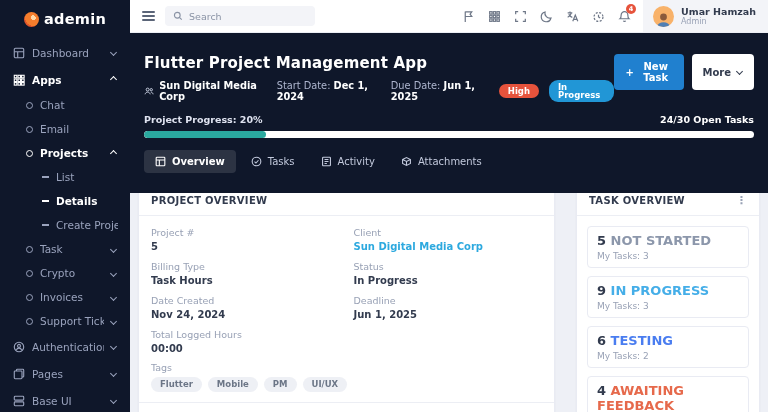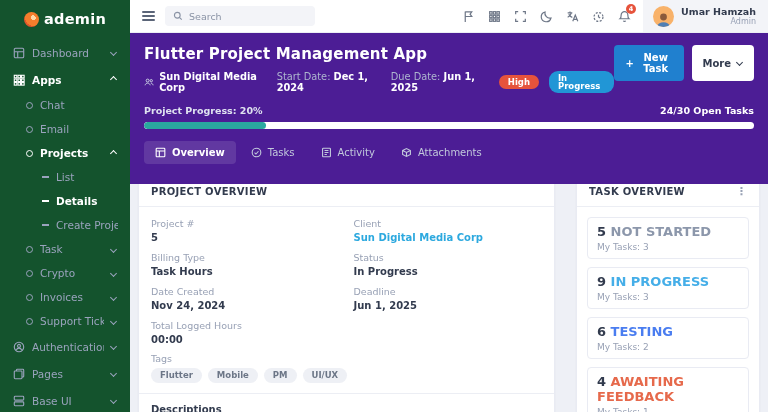--- a/index.html
+++ b/index.html
@@ -1,21 +1,21 @@
 <!DOCTYPE html>
 <html><head>
 <meta charset="utf-8">
 <style>
   * { margin:0; padding:0; box-sizing:border-box; }
   html,body { width:768px; height:412px; overflow:hidden; background:#eef0f6;
     font-family:"DejaVu Sans","Liberation Sans",sans-serif; }
   .app { display:flex; width:768px; height:412px; }
 
   
-  .sidebar { width:130px; min-width:130px; height:412px; background:#14532d; color:#9aa3bd; overflow:hidden; }
+  .sidebar { width:130px; min-width:130px; height:412px; background:#0f172a; color:#9aa3bd; overflow:hidden; }
   .logo-row { display:flex; align-items:center; justify-content:center; gap:5px; padding:11px 0 12px; }
   .logo-mark { width:15px; height:15px; border-radius:50%;
     background:radial-gradient(circle at 62% 38%, #ffd9a8 0 18%, #f57d2c 19% 62%, #e2572b 63% 100%); }
   .logo-text { color:#fff; font-size:14.5px; font-weight:600; letter-spacing:.3px; }
   .nav { font-size:10.5px; }
   .nav-item { display:flex; align-items:center; gap:7px; padding:7px 12px; cursor:pointer; color:#9aa3bd; }
   .nav-item.lvl2 { padding-left:26px; padding-top:6px; padding-bottom:6px; }
   .nav-item.lvl3 { padding-left:42px; padding-top:6px; padding-bottom:6px; }
   .nav-item.active { color:#fff; font-weight:600; }
   .nav-ic { width:13px; height:13px; display:inline-flex; align-items:center; justify-content:center; flex:none; }
@@ -37,29 +37,29 @@
   .search-wrap { display:flex; align-items:center; gap:6px; background:#f3f4f8; border-radius:4px; height:20px; width:150px; padding:0 8px; }
   .search-wrap svg { width:10px; height:10px; stroke:#8a93a5; fill:none; stroke-width:1.6; }
   .search-input { border:0; outline:0; background:transparent; font-size:9.5px; color:#3c4558; width:110px;
     font-family:"DejaVu Sans","Liberation Sans",sans-serif; }
   .search-input::placeholder { color:#8a93a5; }
   .topbar-right { margin-left:auto; display:flex; align-items:center; height:100%; }
   .tb-icon { width:26px; height:26px; display:flex; align-items:center; justify-content:center; position:relative; cursor:pointer; }
   .tb-icon svg { width:13px; height:13px; stroke:#6e7787; fill:none; stroke-width:1.3; }
   .badge-dot { position:absolute; top:1px; right:1px; min-width:10px; height:10px; border-radius:5px; background:#e6533c;
     color:#fff; font-size:6.5px; font-weight:700; display:flex; align-items:center; justify-content:center; padding:0 2px; }
-  .user-block { display:flex; align-items:center; gap:7px; background:#f3f4f8; height:100%; padding:0 12px 0 10px; margin-left:6px; cursor:pointer;text-align:right; }
+  .user-block { display:flex; align-items:center; gap:7px; background:#f3f4f8; height:100%; padding:0 12px 0 10px; margin-left:6px; cursor:pointer; }
   .avatar { width:21px; height:21px; border-radius:50%; overflow:hidden; flex:none;
     background:radial-gradient(circle at 50% 35%, #f8b26a 0 100%); position:relative; }
   .avatar svg { position:absolute; bottom:-1px; left:0; width:21px; height:16px; }
   .user-name { font-size:9.5px; font-weight:700; color:#323b4e; line-height:1.2; }
   .user-role { font-size:8px; color:#98a1b5; line-height:1.2; }
 
   
-  .page-header { background:#4c1d95; padding:12px 14px 20px; color:#fff; position:relative; }
+  .page-header { background:#0f172a; padding:21px 14px 20px; color:#fff; position:relative; }
   .ph-top { display:flex; align-items:flex-start; }
   .ph-title { font-size:15px; font-weight:700; letter-spacing:.2px; }
   .ph-meta { display:flex; align-items:center; gap:10px; margin-top:8px; font-size:9.8px; flex-wrap:nowrap; }
   .ph-client { display:flex; align-items:center; gap:5px; font-weight:700; color:#fff; }
   .ph-client svg { width:12px; height:10px; stroke:#cdd4e6; fill:none; stroke-width:1.3; }
   .meta-label { color:#aeb6cf; }
   .meta-val { color:#fff; font-weight:700; }
   .pill { border-radius:9px; font-size:8.5px; font-weight:700; padding:2.5px 9px; color:#fff; line-height:1; }
   .pill-high { background:#e6533c; }
   .pill-progress { background:#2196d6; }

